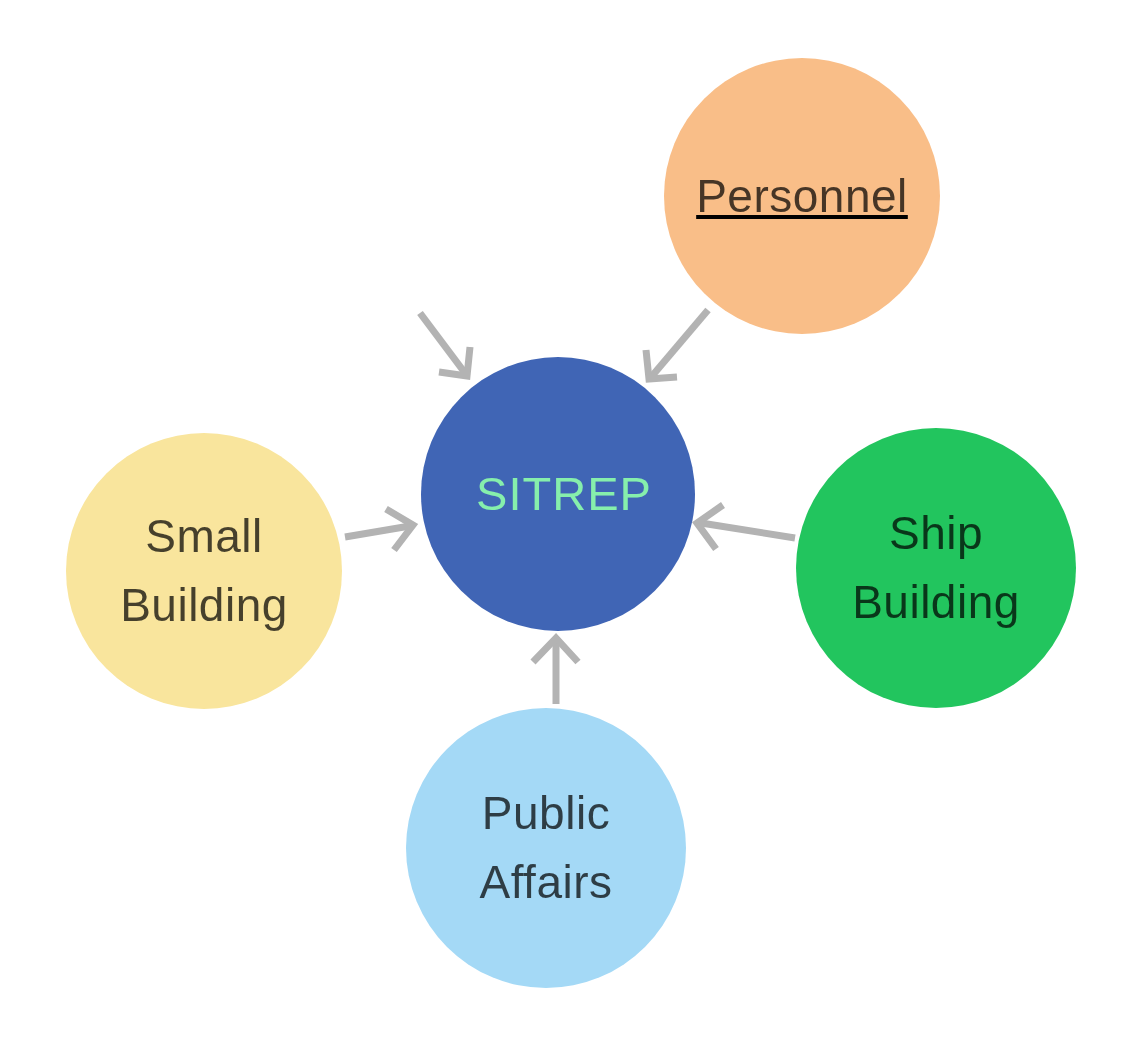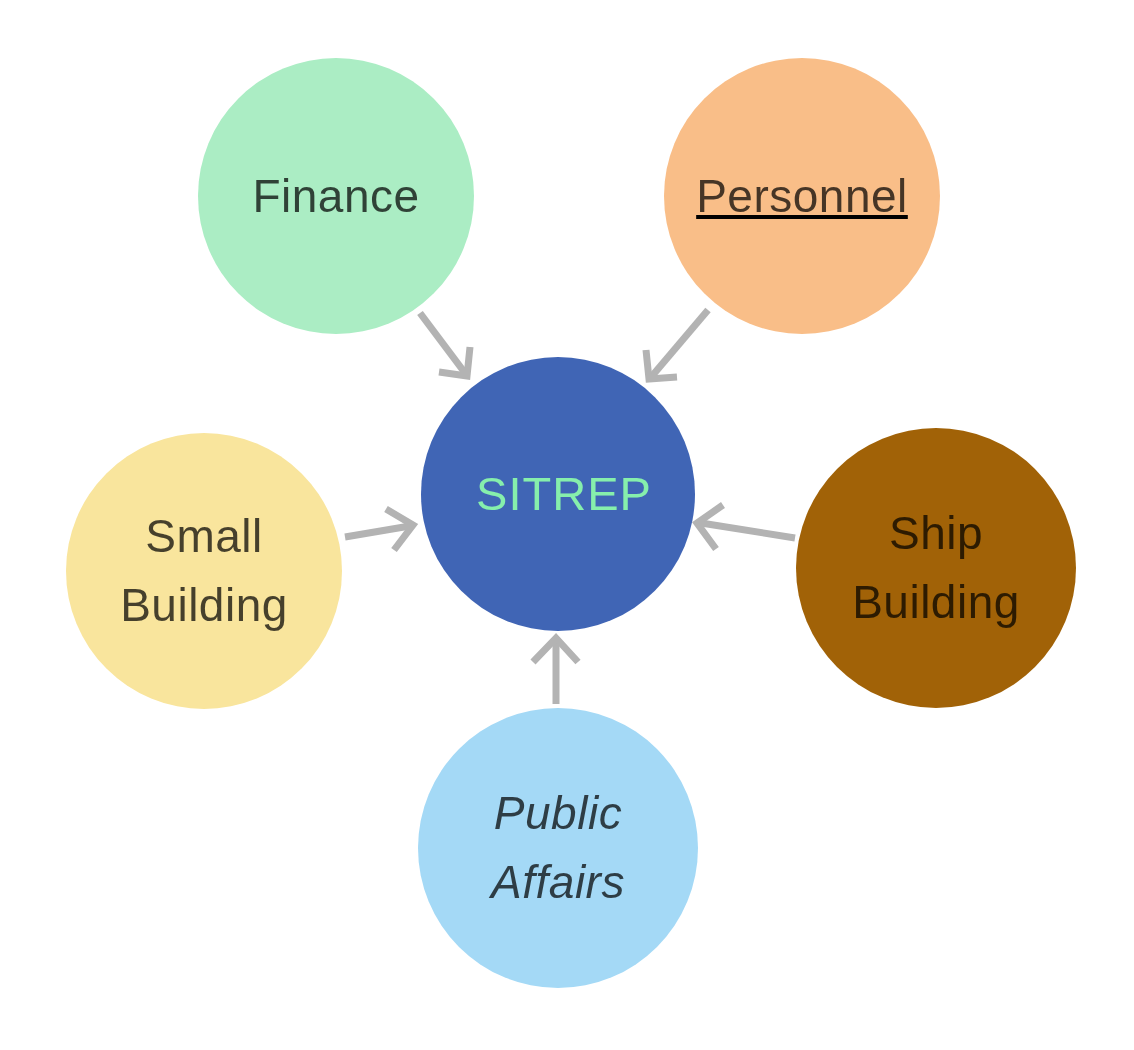--- a/index.html
+++ b/index.html
@@ -48,21 +48,21 @@
     font-weight: 500;
     font-size: 47px;
     letter-spacing: 1px;
   }
   
   .node-finance        { left: 198px; top:  58px; width: 276px; height: 276px; }
   .node-personnel      { left: 664px; top:  58px; width: 276px; height: 276px; text-decoration: underline; }
   .node-center         { left: 421px; top: 357px; width: 274px; height: 274px; }
   .node-small-business { left:  66px; top: 433px; width: 276px; height: 276px; }
   .node-ship-building  { left: 796px; top: 428px; width: 280px; height: 280px; }
-  .node-public-affairs { left: 418px; top: 708px; width: 280px; height: 280px; font-style: italic; }
+  .node-public-affairs { left: 406px; top: 708px; width: 280px; height: 280px; }
 </style>
 </head>
 <body>
 
 <div class="canvas">
 
   <svg class="arrows" viewBox="0 0 1134 1050" aria-hidden="true">
     <g class="arrow" stroke="#B3B3B3">
       <path d="M420,313 L465,373"></path>
       <path d="M470,347 L467,376 L439,372"></path>
@@ -78,34 +78,31 @@
     <g class="arrow" stroke="#B3B3B3">
       <path d="M795,538 L701,523"></path>
       <path d="M723,505 L697,523 L716,549"></path>
     </g>
     <g class="arrow" stroke="#B3B3B3">
       <path d="M556,704 L556,642"></path>
       <path d="M533,662 L556,638 L578,662"></path>
     </g>
   </svg>
 
-  <div class="node node-finance" style="background-color: rgb(171, 237, 196);">
-    <span class="node-label">Finance</span>
-  </div>
 
   <div class="node node-personnel" style="background-color: rgb(249, 190, 136);">
     <span class="node-label">Personnel</span>
   </div>
 
   <div class="node node-small-business" style="background-color: rgb(249, 229, 157);">
     <span class="node-label">Small
 Building</span>
   </div>
 
-  <div class="node node-ship-building" style="background-color: #a16207;">
+  <div class="node node-ship-building" style="background-color: #22c55e;">
     <span class="node-label">Ship
 Building</span>
   </div>
 
   <div class="node node-public-affairs" style="background-color: rgb(164, 217, 246);">
     <span class="node-label">Public
 Affairs</span>
   </div>
 
   <div class="node node-center" style="background-color: rgb(64, 101, 181);">

